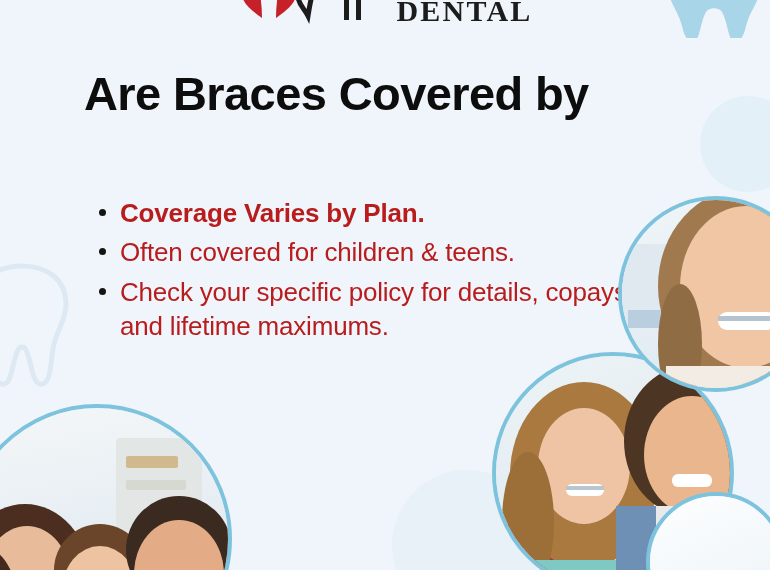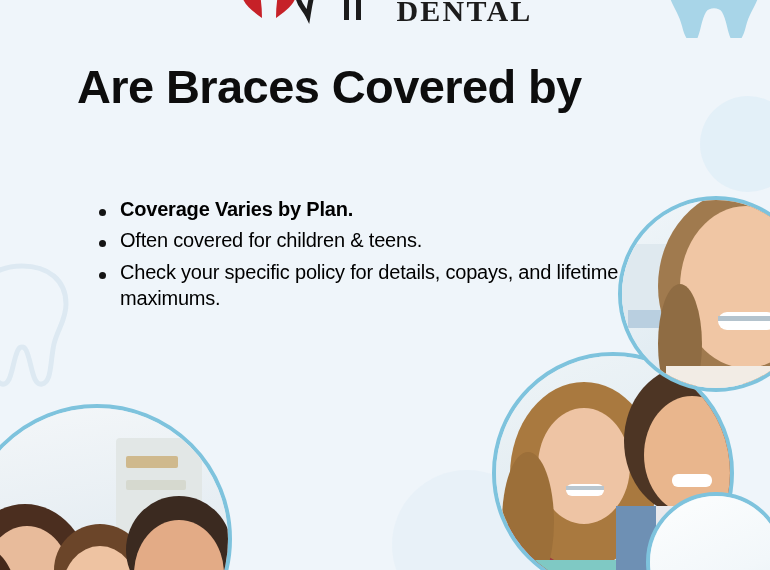--- a/index.html
+++ b/index.html
@@ -67,21 +67,21 @@
     line-height: 1;
     padding-bottom: 2px;
   }
 
   
   .headline {
     position: absolute;
     left: 76px;
     top: 60px;
     width: 640px;
-    margin: 1px;
+    margin: 8px;
     font-size: 47px;
     font-weight: 700;
     line-height: 1.12;
     letter-spacing: -0.6px;
     color: #0d0d0d;
   }
   .headline .line { display: block; }
 
   
   .bullets {
@@ -90,23 +90,23 @@
     top: 196px;
     width: 560px;
     margin: 0;
     padding: 0;
     list-style: none;
   }
   .bullets li {
     position: relative;
     padding-left: 23px;
     margin-bottom: 5px;
-    font-size: 20px;
+    font-size: 26px;
     line-height: 1.32;
-    color: #000000;
+    color: #b91c1c;
     letter-spacing: -0.2px;
   }
   .bullets li::before {
     content: "";
     position: absolute;
     left: 2px;
     top: 13px;
     width: 7px;
     height: 7px;
     border-radius: 50%;

